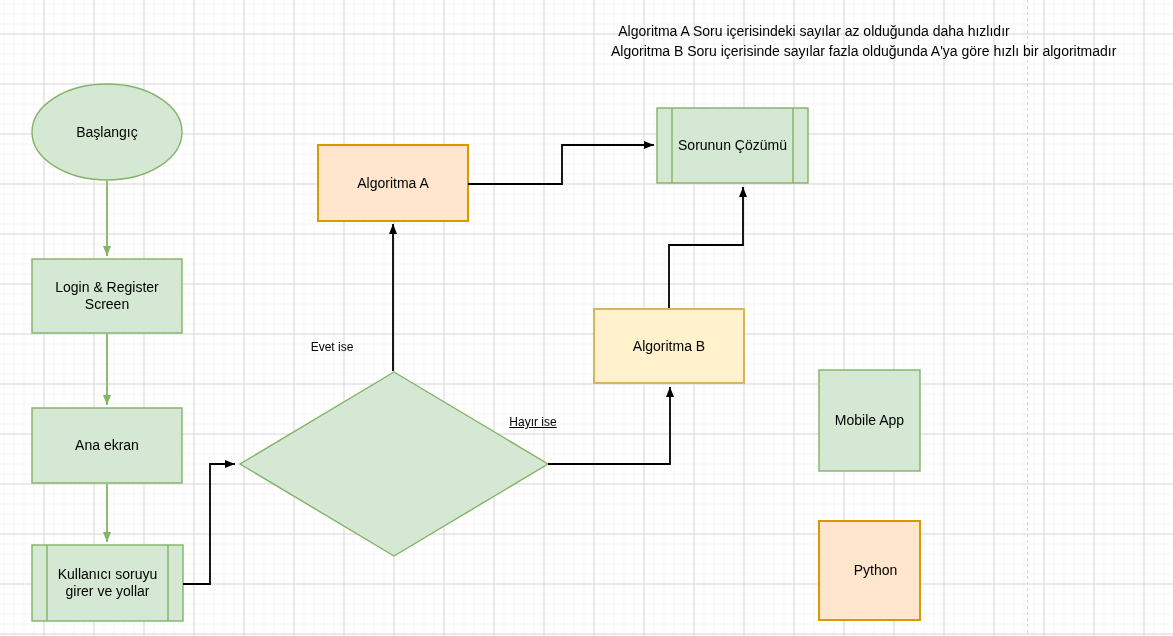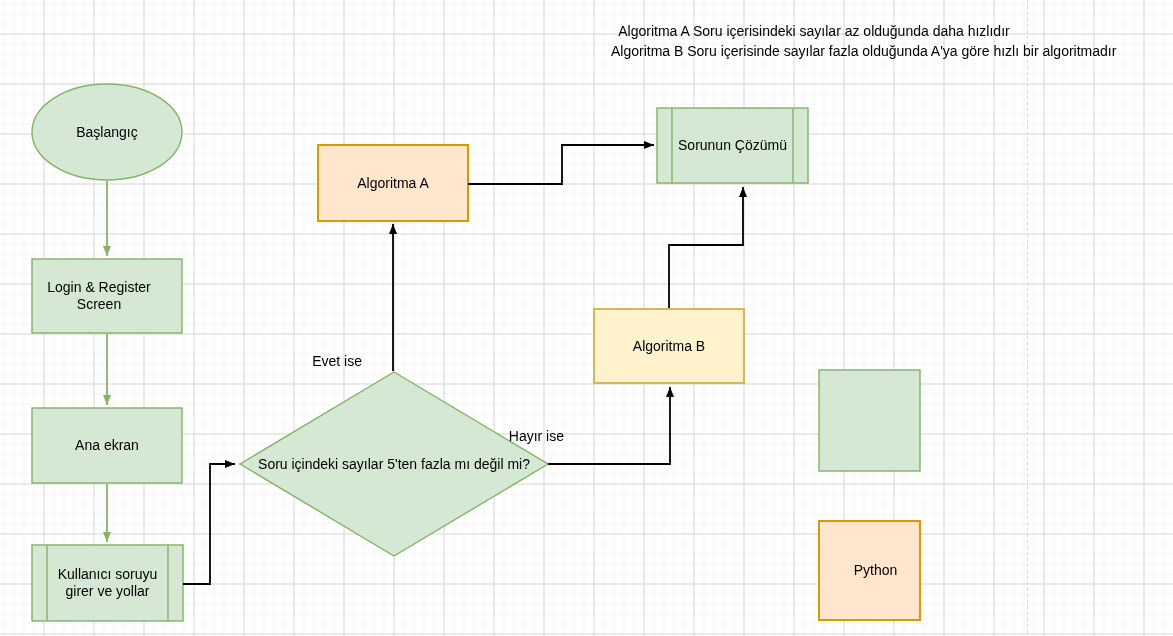--- a/index.html
+++ b/index.html
@@ -17,22 +17,22 @@
     color:#000;
   }
   svg.layer{position:absolute;left:0;top:0;}
   .lbl{
     position:absolute;display:flex;align-items:center;justify-content:center;
     text-align:center;font-size:14px;line-height:17px;color:#000;
     pointer-events:none;box-sizing:border-box;
   }
   .nowrap{white-space:nowrap;border-radius:29px;}
   .edge-lbl{
-    position:absolute;font-size:14px;line-height:16px;color:#000;
-    text-align:right;white-space:nowrap;margin-top:14px;
+    position:absolute;font-size:12px;line-height:16px;color:#000;
+    text-align:center;white-space:nowrap;
   }
   .ann{
     position:absolute;font-size:14px;line-height:17px;color:#000;
     text-align:center;white-space:nowrap;
   }
 </style>
 </head>
 <body>
 
 <div class="canvas">
@@ -82,28 +82,28 @@
     <path d="M107,484 L107,542" fill="none" stroke-width="1.8" marker-end="url(#arrow-green)" stroke="#82b366"></path>
 
     <path d="M183,584 L210,584 L210,464 L235,464" fill="none" stroke-width="1.8" marker-end="url(#arrow-black)" stroke="#000000"></path>
     <path d="M393,371 L393,224" fill="none" stroke-width="1.8" marker-end="url(#arrow-black)" stroke="#000000"></path>
     <path d="M468,184 L562,184 L562,145 L654,145" fill="none" stroke-width="1.8" marker-end="url(#arrow-black)" stroke="#000000"></path>
     <path d="M548,464 L670,464 L670,387" fill="none" stroke-width="1.8" marker-end="url(#arrow-black)" stroke="#000000"></path>
     <path d="M669,308 L669,245 L743,245 L743,187" fill="none" stroke-width="1.8" marker-end="url(#arrow-black)" stroke="#000000"></path>
   </svg>
 
   <div class="lbl" style="left:32px;top:84px;width:150px;height:96px;">Başlangıç</div>
-  <div class="lbl" style="left:24px;top:259px;width:150px;height:74px;padding:0 8px;">Login &amp; Register Screen</div>
+  <div class="lbl" style="left:32px;top:259px;width:150px;height:74px;padding:0 8px;">Login &amp; Register Screen</div>
   <div class="lbl" style="left:32px;top:408px;width:150px;height:75px;">Ana ekran</div>
   <div class="lbl" style="left:32px;top:545px;width:151px;height:76px;padding:0 18px;">Kullanıcı soruyu girer ve yollar</div>
-  <div class="lbl nowrap" style="left:240px;top:372px;width:308px;height:184px;">Soru içindeki sayılar 5'ten fazla mı değil mi?</div>
   <div class="lbl" style="left:318px;top:145px;width:150px;height:76px;">Algoritma A</div>
   <div class="lbl nowrap" style="left:657px;top:108px;width:151px;height:75px;">Sorunun Çözümü</div>
   <div class="lbl" style="left:594px;top:309px;width:150px;height:74px;">Algoritma B</div>
+  <div class="lbl" style="left:819px;top:370px;width:101px;height:101px;">Mobile App</div>
   <div class="lbl" style="left:819px;top:521px;width:113px;height:99px;">Python</div>
 
   <div class="edge-lbl" style="left:302px;top:339px;width:60px;">Evet ise</div>
-  <div class="edge-lbl" style="left:502px;top:414px;width:62px;">Hayır ise</div>
+  <div class="edge-lbl" style="left:502px;top:414px;width:62px;text-decoration:underline;">Hayır ise</div>
 
   <div class="ann" style="left:564px;top:23px;width:500px;text-align:center;">Algoritma A Soru içerisindeki sayılar az olduğunda daha hızlıdır</div>
   <div class="ann" style="left:611px;top:43px;width:500px;text-align:right;">Algoritma B Soru içerisinde sayılar fazla olduğunda A'ya göre hızlı bir algoritmadır</div>
 
 </div>
 
 </body></html>

